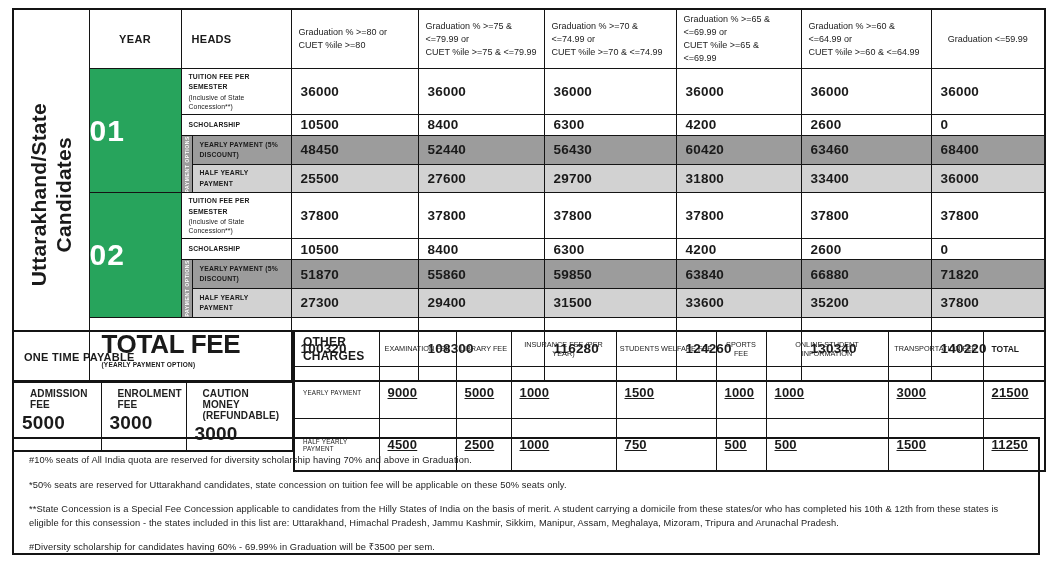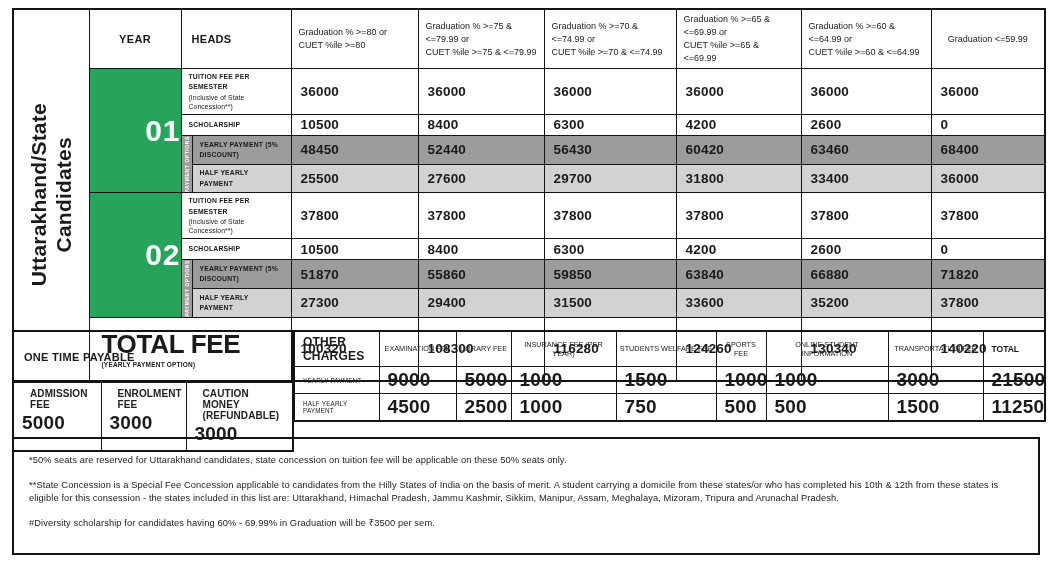--- a/index.html
+++ b/index.html
@@ -15,21 +15,21 @@
   .tt-wrap{position:absolute;left:12px;top:8px;}
   table.tt{border-collapse:collapse;table-layout:fixed;width:1032px;border:2px solid var(--border);}
   .tt td,.tt th{border:1.5px solid var(--border);padding:0;vertical-align:middle;overflow:hidden;}
   .h-main{font-size:11px;font-weight:700;letter-spacing:.3px;}
   th.year-h{text-align:center;}
   th.heads-h{text-align:left;padding:20px 10px;}
   th.h-grad{font-size:9px;font-weight:400;text-align:left;padding:3px 7px;line-height:1.45;white-space:pre-line;color:#222;}
   td.side{position:relative;background:#fff;}
   .vwrap{position:absolute;inset:0;display:flex;align-items:center;justify-content:center;}
   .vtext{transform:rotate(-90deg);white-space:pre-line;font-size:21px;font-weight:700;text-align:center;line-height:1.18;width:262px;letter-spacing:.2px;}
-  td.year-cell{background:var(--green);color:#fff;font-size:30px;font-weight:700;text-align:right;letter-spacing:1px;}
+  td.year-cell{background:var(--green);color:#fff;font-size:30px;font-weight:700;text-align:left;letter-spacing:1px;}
   td.lbl{padding:3px 7px;}
   .lbl-main{display:block;font-size:6.8px;font-weight:700;letter-spacing:.2px;line-height:1.5;}
   .lbl-sub{display:block;font-size:6.8px;font-weight:400;letter-spacing:.1px;line-height:1.35;}
   td.val{font-size:13.5px;font-weight:700;text-align:left;padding:2px 9px;letter-spacing:.2px;}
   tr.row-dark td{background:var(--dark_row);}
   tr.row-light td{background:var(--light_row);}
   td.strip{background:var(--strip);text-align:center;}
   .strip-inner{writing-mode:vertical-rl;transform:rotate(180deg);font-size:5px;font-weight:700;color:#fff;letter-spacing:.6px;margin:0 auto;}
   td.total-lbl{padding:5px 12px;}
   .total-big{display:block;font-size:26px;font-weight:700;letter-spacing:-.3px;line-height:1.1;}
@@ -48,21 +48,21 @@
 
   
   table.oc{position:absolute;left:293px;top:330px;border-collapse:collapse;table-layout:fixed;width:751px;border:2px solid var(--border);}
   .oc th,.oc td{border:1.5px solid var(--border);padding:0;vertical-align:middle;overflow:hidden;}
   .oc th{height:26px;}
   .oc td{height:27px;}
   th.oc-title{font-size:12px;font-weight:700;text-align:left;padding:3px 8px;letter-spacing:.2px;}
   th.oc-h{font-size:7.3px;font-weight:400;text-align:center;padding:2px 3px;line-height:1.3;color:#222;}
   th.oc-total{font-size:8.5px;font-weight:700;text-align:left;padding:2px 8px;}
   td.oc-rowlbl{font-size:6.3px;font-weight:400;text-align:left;padding:2px 8px;color:#222;letter-spacing:.2px;}
-  td.oc-val{font-size:19px;font-weight:700;text-align:left;padding:2px 8px;letter-spacing:.2px;}
+  td.oc-val{font-size:13px;font-weight:700;text-align:left;padding:18px 8px;letter-spacing:.2px;text-decoration:underline;}
 
   
   .notes{position:absolute;left:12px;top:437px;width:1028px;height:118px;border:2px solid var(--border);padding:15px 15px 8px 15px;}
   .notes p{margin:0 0 11.5px 0;font-size:9.3px;line-height:1.42;color:#1c1c1c;letter-spacing:.1px;}
 </style>
 </head>
 <body>
 
 <div class="page">
 
@@ -290,18 +290,19 @@
       <td class="oc-val">750</td>
       <td class="oc-val">500</td>
       <td class="oc-val">500</td>
       <td class="oc-val">1500</td>
       <td class="oc-val">11250</td>
     </tr>
   </tbody>
     </table>
 
   <div class="notes">
+    <p>#10% seats of All India quota are reserved for diversity scholarship having 70% and above in Graduation.</p>
     <p>*50% seats are reserved for Uttarakhand candidates, state concession on tuition fee will be applicable on these 50% seats only.</p>
     <p>**State Concession is a Special Fee Concession applicable to candidates from the Hilly States of India on the basis of merit. A student carrying a domicile from these states/or who has completed his 10th &amp; 12th from these states is eligible for this consession - the states included in this list are: Uttarakhand, Himachal Pradesh, Jammu Kashmir, Sikkim, Manipur, Assam, Meghalaya, Mizoram, Tripura and Arunachal Pradesh.</p>
     <p>#Diversity scholarship for candidates having 60% - 69.99% in Graduation will be ₹3500 per sem.</p>
   </div>
 
 </div>
 
 </body></html>

